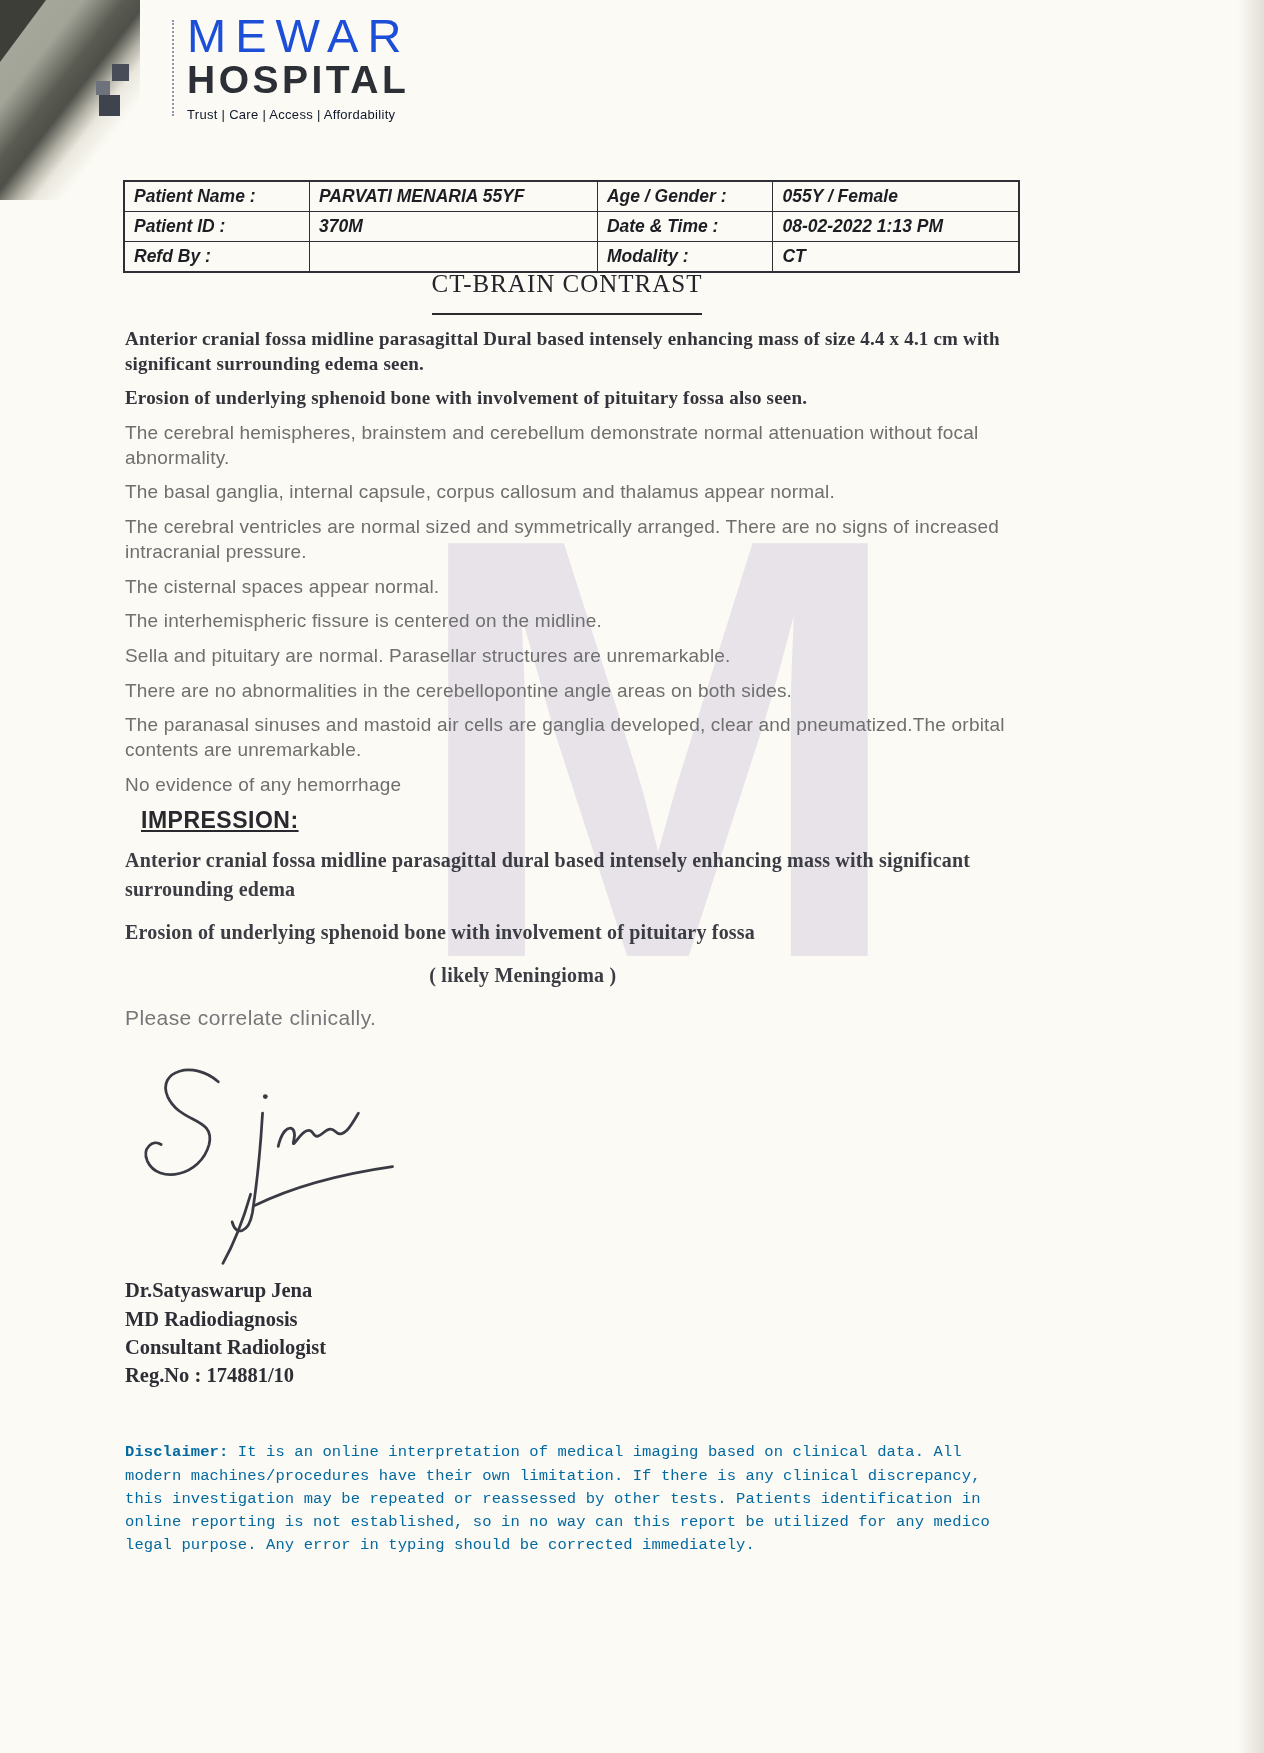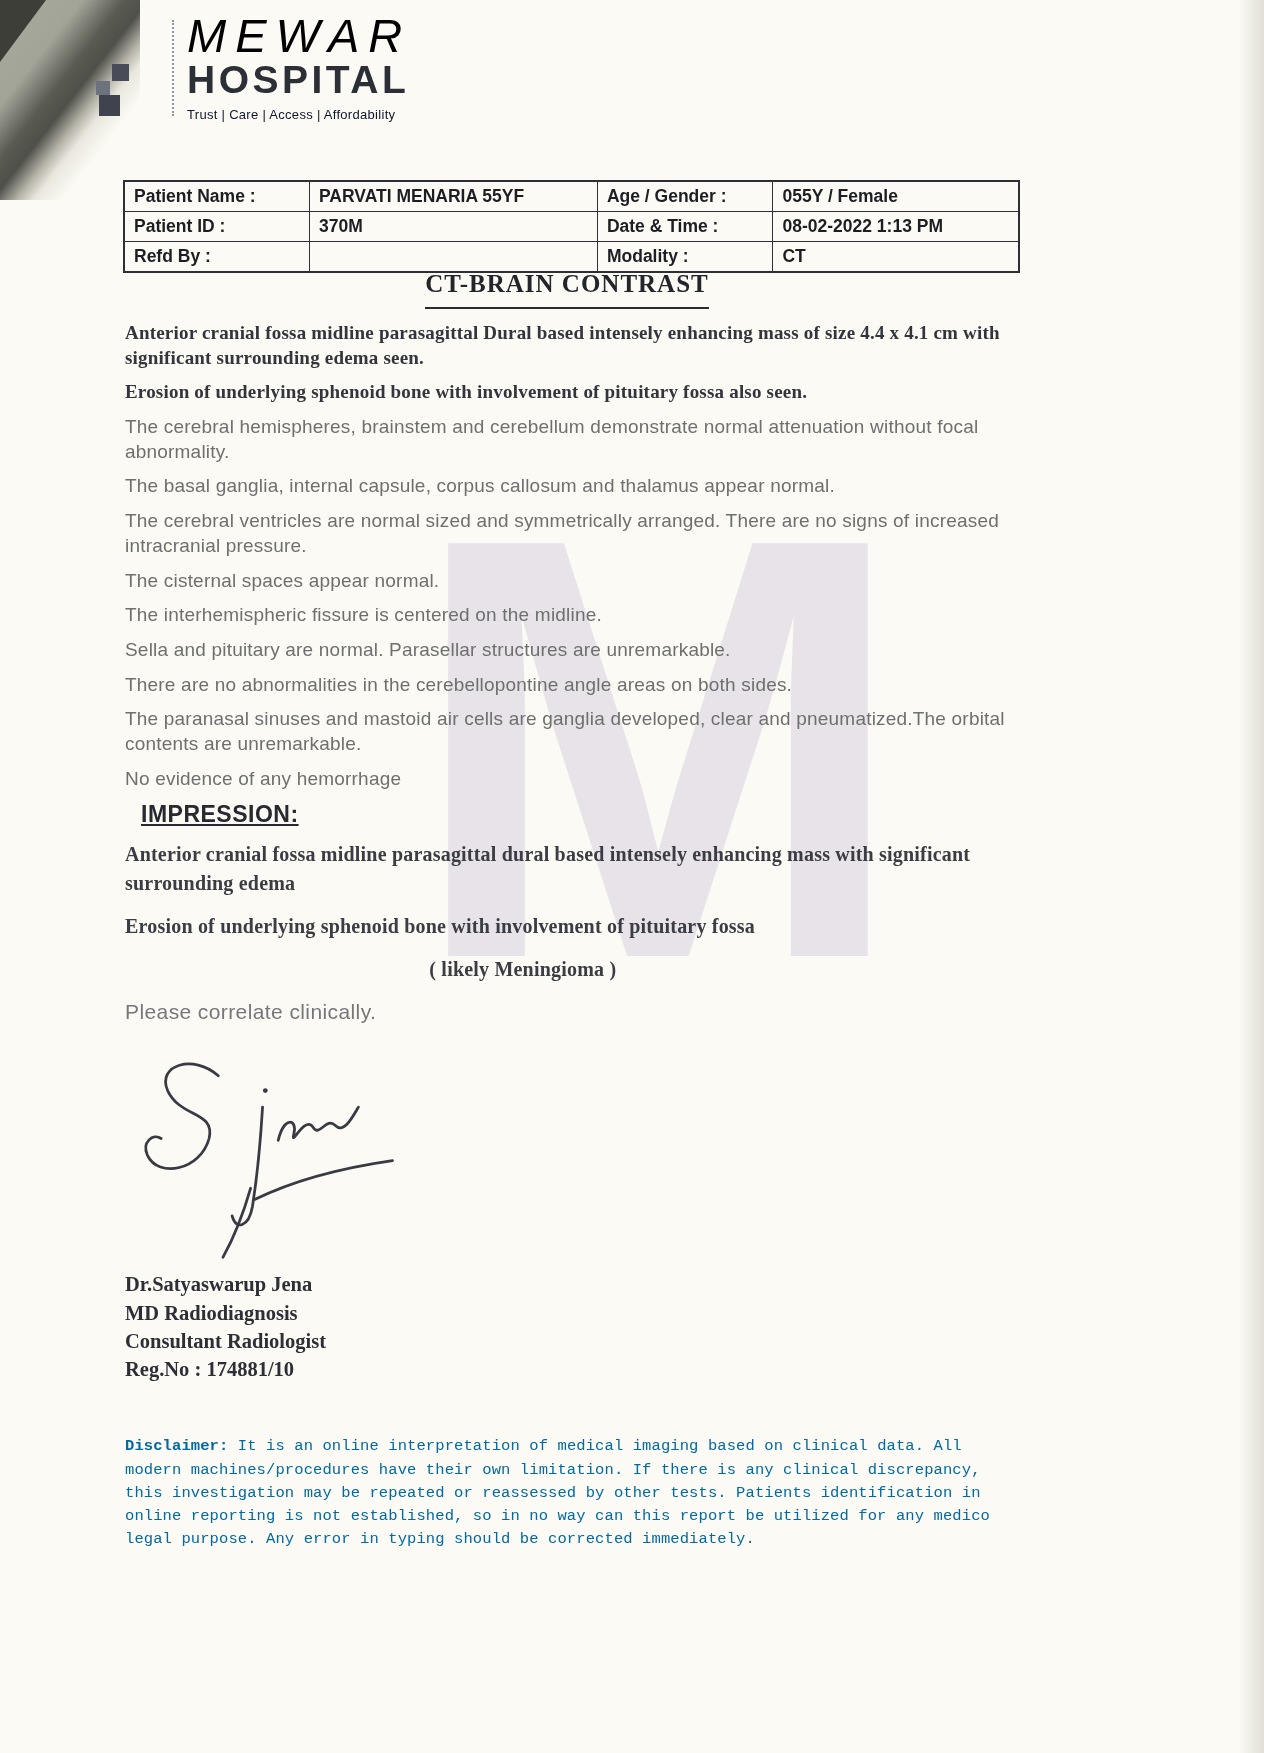--- a/index.html
+++ b/index.html
@@ -17,33 +17,33 @@
     font-weight:700;font-size:600px;line-height:1;color:rgba(185,175,210,0.30);
     user-select:none;pointer-events:none;}
   
   .logo-mark{position:absolute;left:96px;top:64px;width:46px;height:52px;}
   .logo-sq{position:absolute;}
   .sq1{left:16px;top:0;width:17px;height:17px;background:#474c58;}
   .sq2{left:0;top:17px;width:14px;height:14px;background:#6d727d;}
   .sq3{left:3px;top:31px;width:21px;height:21px;background:#3e434e;}
   .logo-divider{position:absolute;left:172px;top:20px;height:96px;border-left:2px dotted #8d96aa;}
   .brand{position:absolute;left:187px;top:12px;font-family:"Liberation Sans",sans-serif;}
-  .brand-top{font-size:47px;font-weight:500;letter-spacing:9px;color:#000000;line-height:1.0;font-style:italic;}
+  .brand-top{font-size:47px;font-weight:500;letter-spacing:9px;color:#1d4ed8;line-height:1.0;}
   .brand-bottom{font-size:39px;font-weight:600;letter-spacing:3.5px;color:#2c2f36;line-height:1.05;margin-top:1px;}
   .tagline{font-size:13px;color:#0f172a;margin-top:6px;letter-spacing:0.3px;}
   
   .ptable{position:absolute;left:123px;top:180px;width:897px;border:2px solid #2e3036;
     border-collapse:collapse;font-family:"Liberation Sans",sans-serif;font-size:17.5px;font-weight:700;color:#1d1e23;}
-  .ptable td{border:1.5px solid #2e3036;height:29px;padding:0 0 0 9px;vertical-align:middle;}
+  .ptable td{border:1.5px solid #2e3036;height:29px;padding:0 0 0 9px;vertical-align:middle;font-style:italic;}
   .c1{width:178px}.c2{width:283px}.c3{width:168px}.c4{width:240px}
   
   .content{position:absolute;left:125px;top:270px;width:884px;}
   .title-wrap{text-align:center;margin-bottom:12px;}
-  .report-title{display:inline-block;font-family:"Liberation Serif",serif;font-weight:700;
-    font-size:25px;letter-spacing:1px;color:#24242b;border-bottom:2.5px solid #2a2a30;padding-bottom:9px;}
+  .report-title{display:inline-block;font-family:"Liberation Serif",serif;font-weight:400;
+    font-size:25px;letter-spacing:1px;color:#24242b;border-bottom:2.5px solid #2a2a30;padding-bottom:15px;}
   .f{margin:0 0 10px 0;font-size:19px;line-height:1.3;}
   .fbold{font-family:"Liberation Serif",serif;font-weight:700;color:#34343c;letter-spacing:0.2px;}
   .fsans{font-family:"Liberation Sans",sans-serif;color:#6f6f6f;font-weight:400;letter-spacing:0.2px;}
   .imp-heading{font-family:"Liberation Sans",sans-serif;font-weight:700;font-size:23px;color:#28282e;
     text-decoration:underline;letter-spacing:0.5px;margin:4px 0 12px 16px;}
   .imp{font-family:"Liberation Serif",serif;font-weight:700;font-size:20px;color:#3c3c44;
     margin:0 0 14px 0;line-height:1.45;letter-spacing:0.2px;}
   .imp-note{text-align:center;width:90%;margin:2px 0 16px 0;}
   .closing{font-family:"Liberation Sans",sans-serif;font-size:21px;color:#77777a;margin:4px 0 0 0;letter-spacing:0.4px;}
   .signature{margin:26px 0 4px -6px;width:300px;height:212px;}

